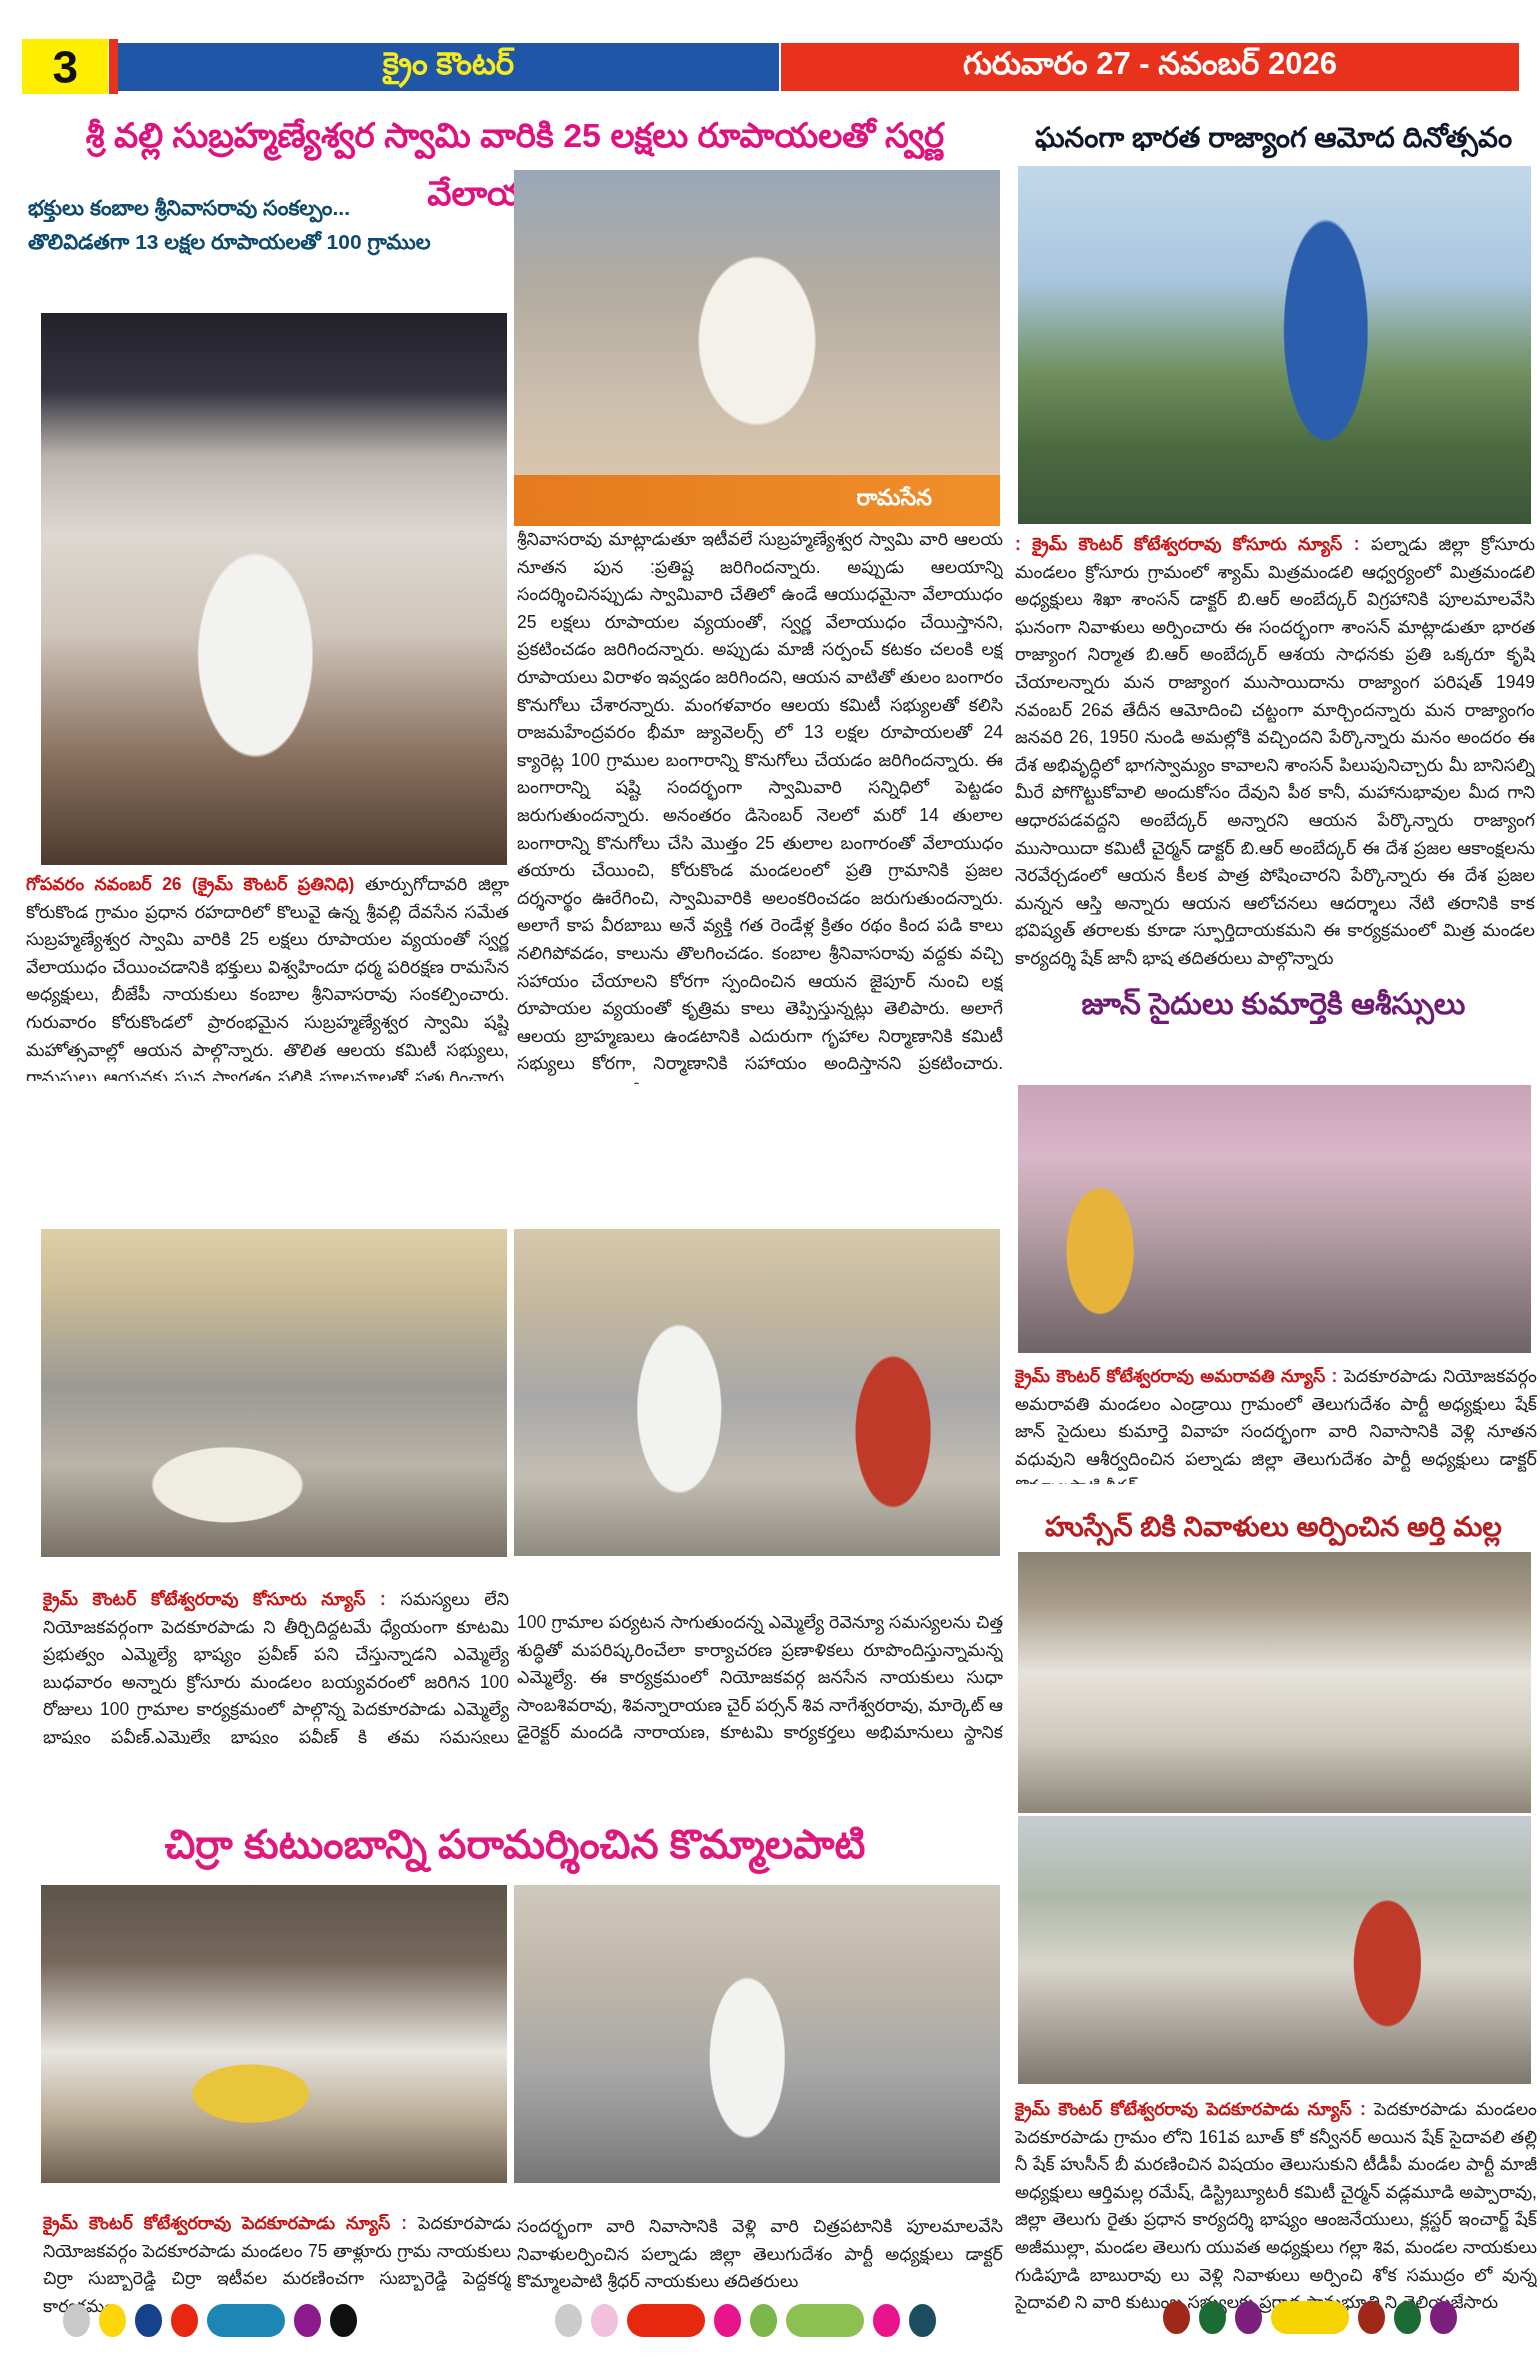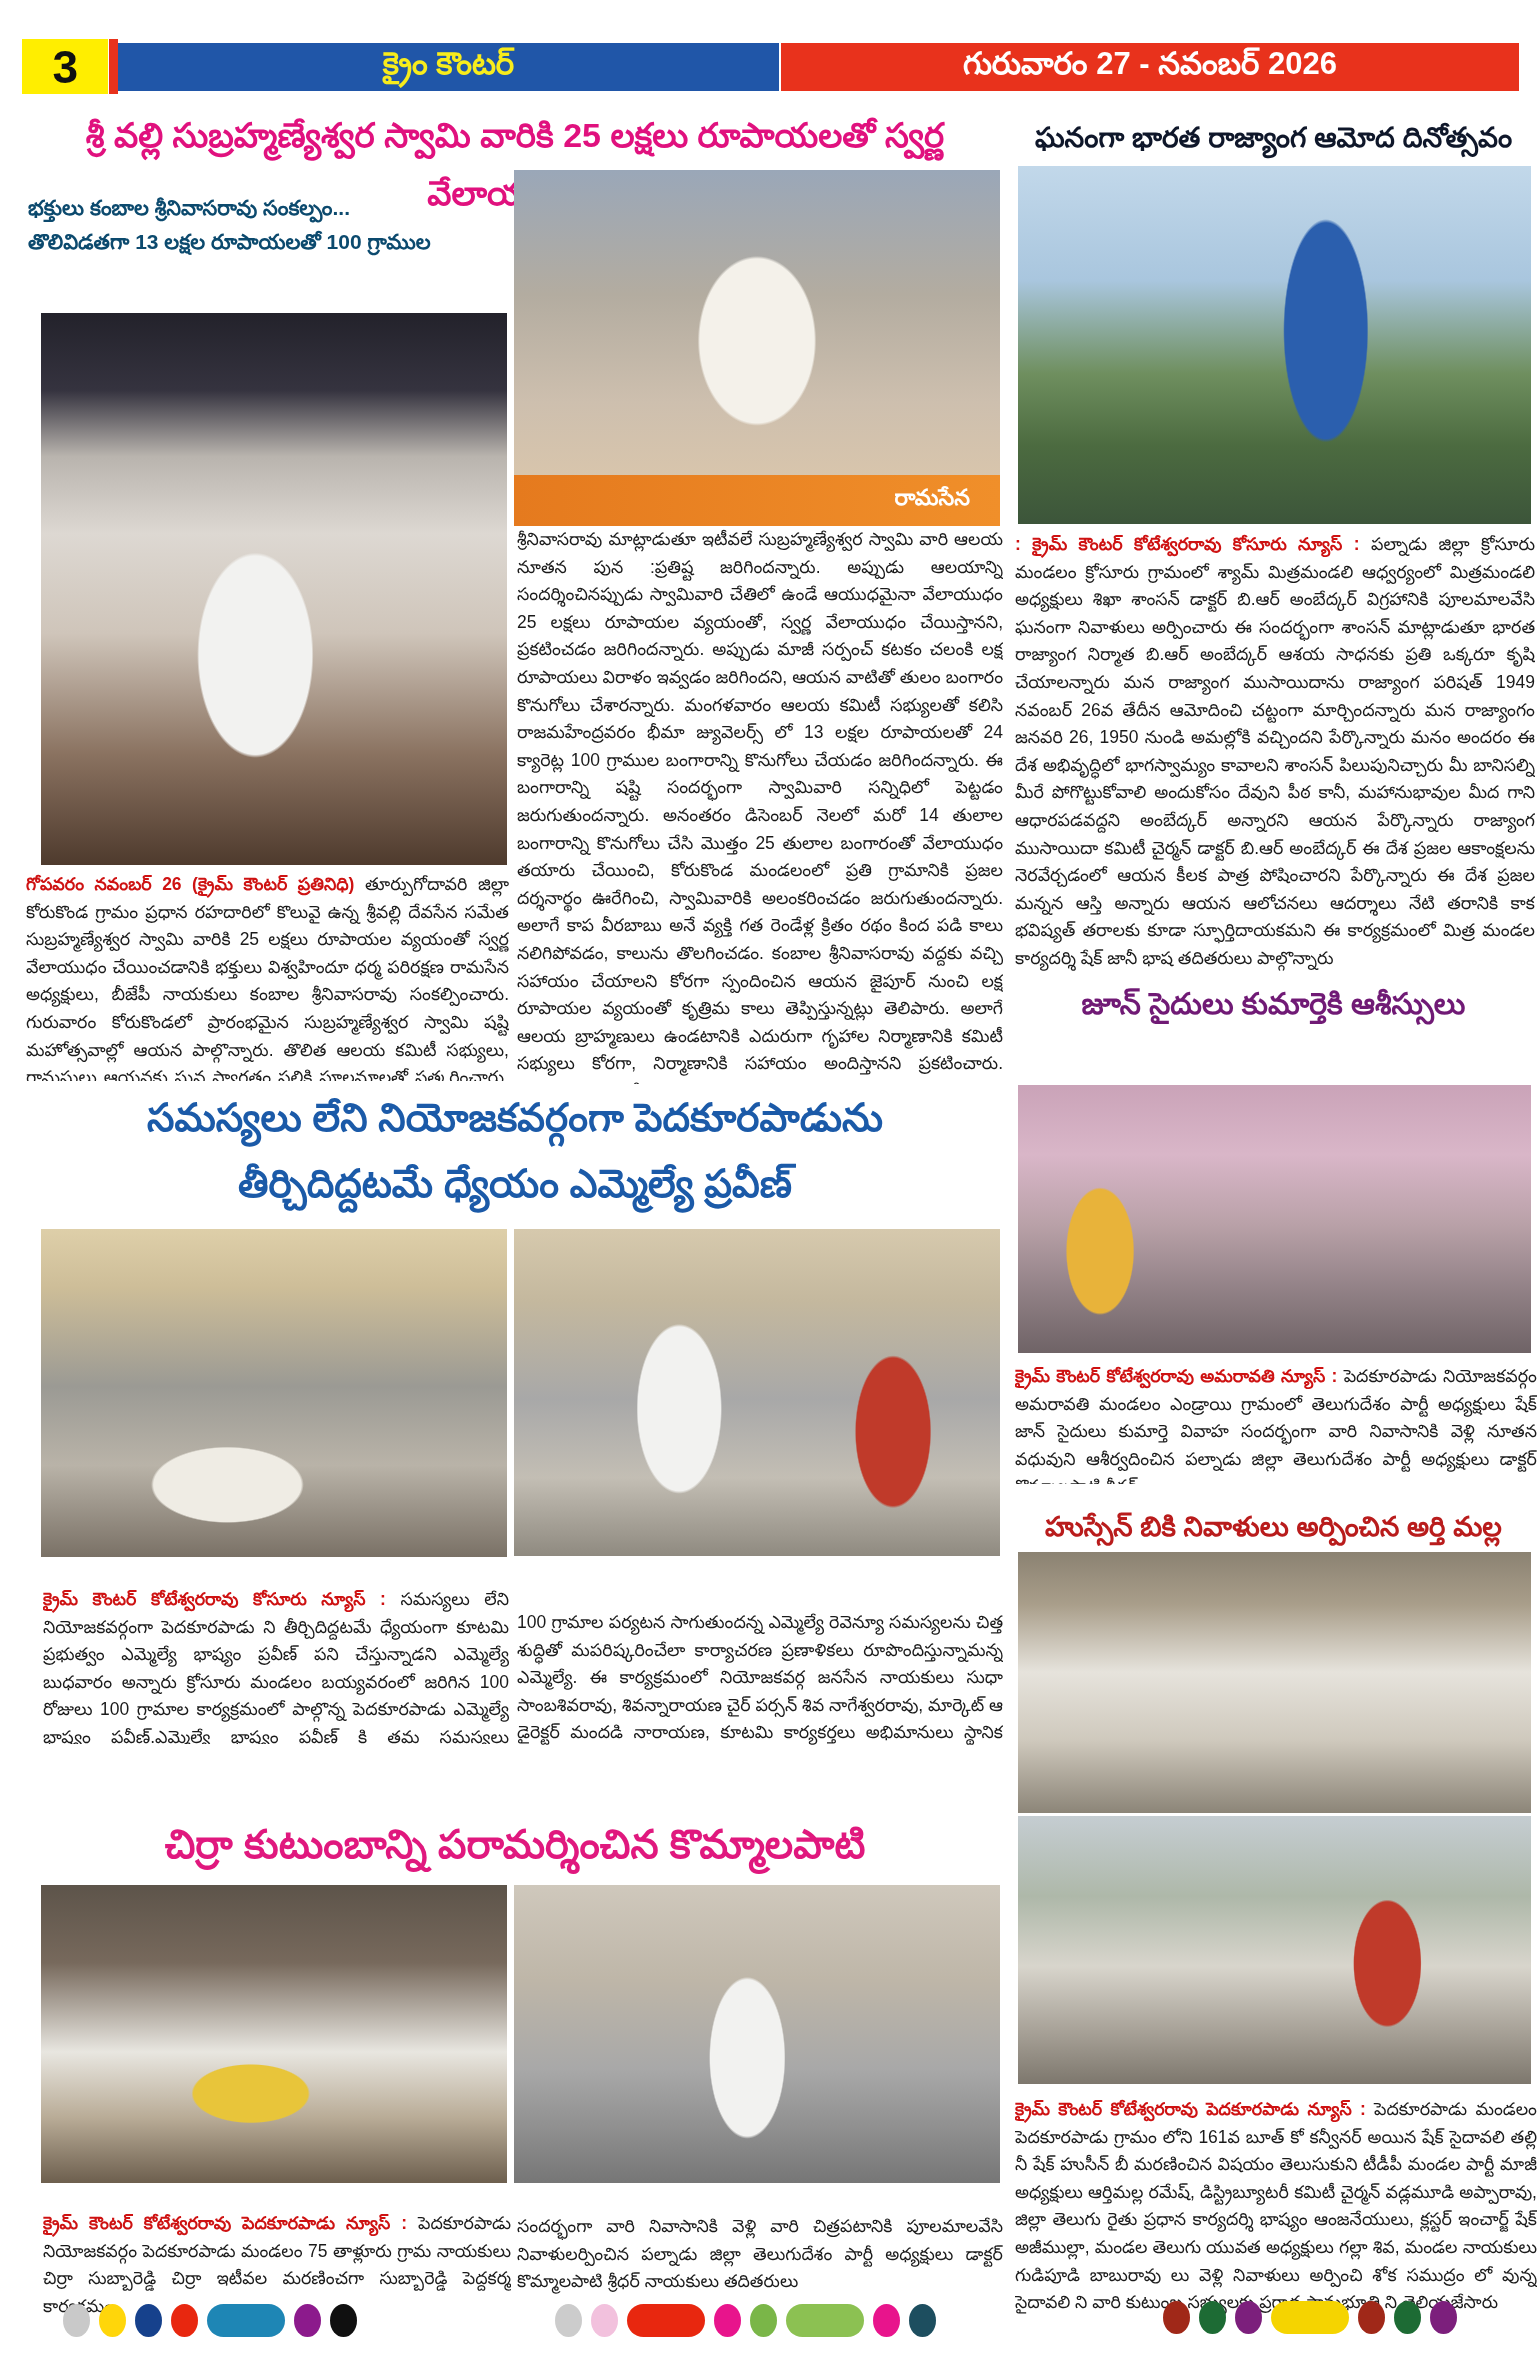--- a/index.html
+++ b/index.html
@@ -48,21 +48,21 @@
        linear-gradient(180deg,#caa3b8 0%,#d9b6c8 26%,#b9a1a8 52%,#8f7f84 78%,#6f6366 100%);}
   .p7{background:linear-gradient(180deg,#8b8272 0%,#a99e8a 20%,#e6e3dc 46%,#cfc9bd 72%,#8c8578 100%);}
   .p8{background:radial-gradient(ellipse 60px 112px at 72% 55%,#c03a2a 0%,#c03a2a 55%,rgba(0,0,0,0) 57%),
        linear-gradient(180deg,#c5cdd2 0%,#aeb8a9 30%,#d8d5cc 56%,#a8a298 80%,#7d776d 100%);}
   .p9{background:radial-gradient(ellipse 104px 52px at 45% 70%,#e8c53a 0%,#e8c53a 55%,rgba(0,0,0,0) 57%),
        linear-gradient(180deg,#5d544a 0%,#77695c 26%,#e8e6e0 56%,#b9ac97 78%,#6d5f4e 100%);}
   .p10{background:radial-gradient(ellipse 67px 142px at 48% 58%,#f2f2f0 0%,#f2f2f0 55%,rgba(0,0,0,0) 57%),
        linear-gradient(180deg,#cfc8bc 0%,#beb6a8 32%,#a8a8a8 62%,#8f8f8f 82%,#767676 100%);}
   .banner{position:absolute;left:0;bottom:0;width:100%;height:51px;
           background:linear-gradient(90deg,#e57a1e,#f08f2a);color:#fff;font-weight:bold;font-size:22.4px;
-          display:flex;align-items:center;justify-content:flex-end;padding-right:30px;box-sizing:border-box;}
+          display:flex;align-items:center;justify-content:flex-end;padding-right:68px;box-sizing:border-box;}
   
   .footrow{display:flex;align-items:center;gap:9px;}
   .foot-dot{display:inline-block;width:27px;height:33px;border-radius:50%;}
   .foot-bar{display:inline-block;width:78px;height:33px;border-radius:16.4px;}
 </style>
 </head>
 <body>
 
 <div class="page">
 
@@ -117,24 +117,20 @@
 
   <div class="abs hl-black">హుస్సేన్ బికి నివాళులు అర్పించిన అర్తి మల్ల</div>
 
   <div class="abs photo p7" style="left:1018px;top:1552px;width:513px;height:261px;"></div>
   <div class="abs photo p8" style="left:1018px;top:1816px;width:513px;height:268px;"></div>
 
   <div class="abs article" style="left:1015px;top:2096px;width:522px;height:221px;">
     <span class="lead-red">క్రైమ్ కౌంటర్ కోటేశ్వరరావు పెదకూరపాడు న్యూస్ :</span><span> పెదకూరపాడు మండలం పెదకూరపాడు గ్రామం లోని 161వ బూత్ కో కన్వీనర్ అయిన షేక్ సైదావలి తల్లి నీ షేక్ హుసీన్ బీ  మరణించిన విషయం తెలుసుకుని టీడీపీ మండల పార్టీ మాజీ అధ్యక్షులు ఆర్తిమల్ల రమేష్, డిస్ట్రిబ్యూటరీ కమిటీ చైర్మన్ వడ్లమూడి అప్పారావు, జిల్లా తెలుగు రైతు ప్రధాన కార్యదర్శి భాష్యం ఆంజనేయులు, క్లస్టర్ ఇంచార్జ్ షేక్ అజీముల్లా, మండల తెలుగు యువత అధ్యక్షులు గల్లా శివ, మండల  నాయకులు గుడిపూడి బాబురావు లు వెళ్లి నివాళులు అర్పించి శోక సముద్రం లో వున్న సైదావలి ని వారి కుటుంబ సభ్యులకు ప్రగాఢ సానుభూతి ని తెలియజేసారు</span>
   </div>
 
-  <div class="abs hl-blue">
-    <div>సమస్యలు లేని నియోజకవర్గంగా పెదకూరపాడును</div>
-    <div>తీర్చిదిద్దటమే ధ్యేయం ఎమ్మెల్యే ప్రవీణ్</div>
-  </div>
 
   <div class="abs photo p4" style="left:41px;top:1229px;width:466px;height:328px;"></div>
   <div class="abs photo p5" style="left:514px;top:1229px;width:486px;height:327px;"></div>
 
   <div class="abs article" style="left:43px;top:1586px;width:466px;height:158px;">
     <span class="lead-red">క్రైమ్ కౌంటర్ కోటేశ్వరరావు కోసూరు న్యూస్ :</span><span> సమస్యలు లేని నియోజకవర్గంగా పెదకూరపాడు ని తీర్చిదిద్దటమే ధ్యేయంగా కూటమి ప్రభుత్వం ఎమ్మెల్యే భాష్యం ప్రవీణ్ పని చేస్తున్నాడని ఎమ్మెల్యే బుధవారం అన్నారు క్రోసూరు మండలం బయ్యవరంలో జరిగిన 100 రోజులు 100 గ్రామాల కార్యక్రమంలో పాల్గొన్న పెదకూరపాడు ఎమ్మెల్యే భాష్యం ప్రవీణ్.ఎమ్మెల్యే భాష్యం ప్రవీణ్ కి తమ సమస్యలు విన్నవించుకునేందుకు తరలి వచ్చిన గ్రామస్తులు. ప్రజల సమస్యలను నేరుగా విని వాటిని పరిష్కరించేలా అధికారులకు ఆదేశాలు జారీ చేసిన ఎమ్మెల్యే.ప్రతి ఒక్కరి సమస్యను పరిశీలించే దిశగా 100 రోజులు</span>
   </div>
 
   <div class="abs article" style="left:517px;top:1609px;width:486px;height:136px;">100 గ్రామాల పర్యటన సాగుతుందన్న ఎమ్మెల్యే రెవెన్యూ సమస్యలను చిత్త శుద్ధితో మపరిష్కరించేలా కార్యాచరణ ప్రణాళికలు రూపొందిస్తున్నామన్న ఎమ్మెల్యే. ఈ కార్యక్రమంలో నియోజకవర్గ జనసేన నాయకులు సుధా సాంబశివరావు, శివన్నారాయణ చైర్ పర్సన్ శివ నాగేశ్వరరావు, మార్కెట్ ఆ డైరెక్టర్ మందడి నారాయణ, కూటమి కార్యకర్తలు అభిమానులు స్థానిక ప్రజలు భారీ ఎత్తున పాల్గొన్నారు కోసూరు మండల ఎంపి రవికుమార్ కార్యక్రమానికి ఎలాంటి అవాంతరాలు కలగకుండా సిబ్బందితో భద్రత కల్పించారు</div>
 

